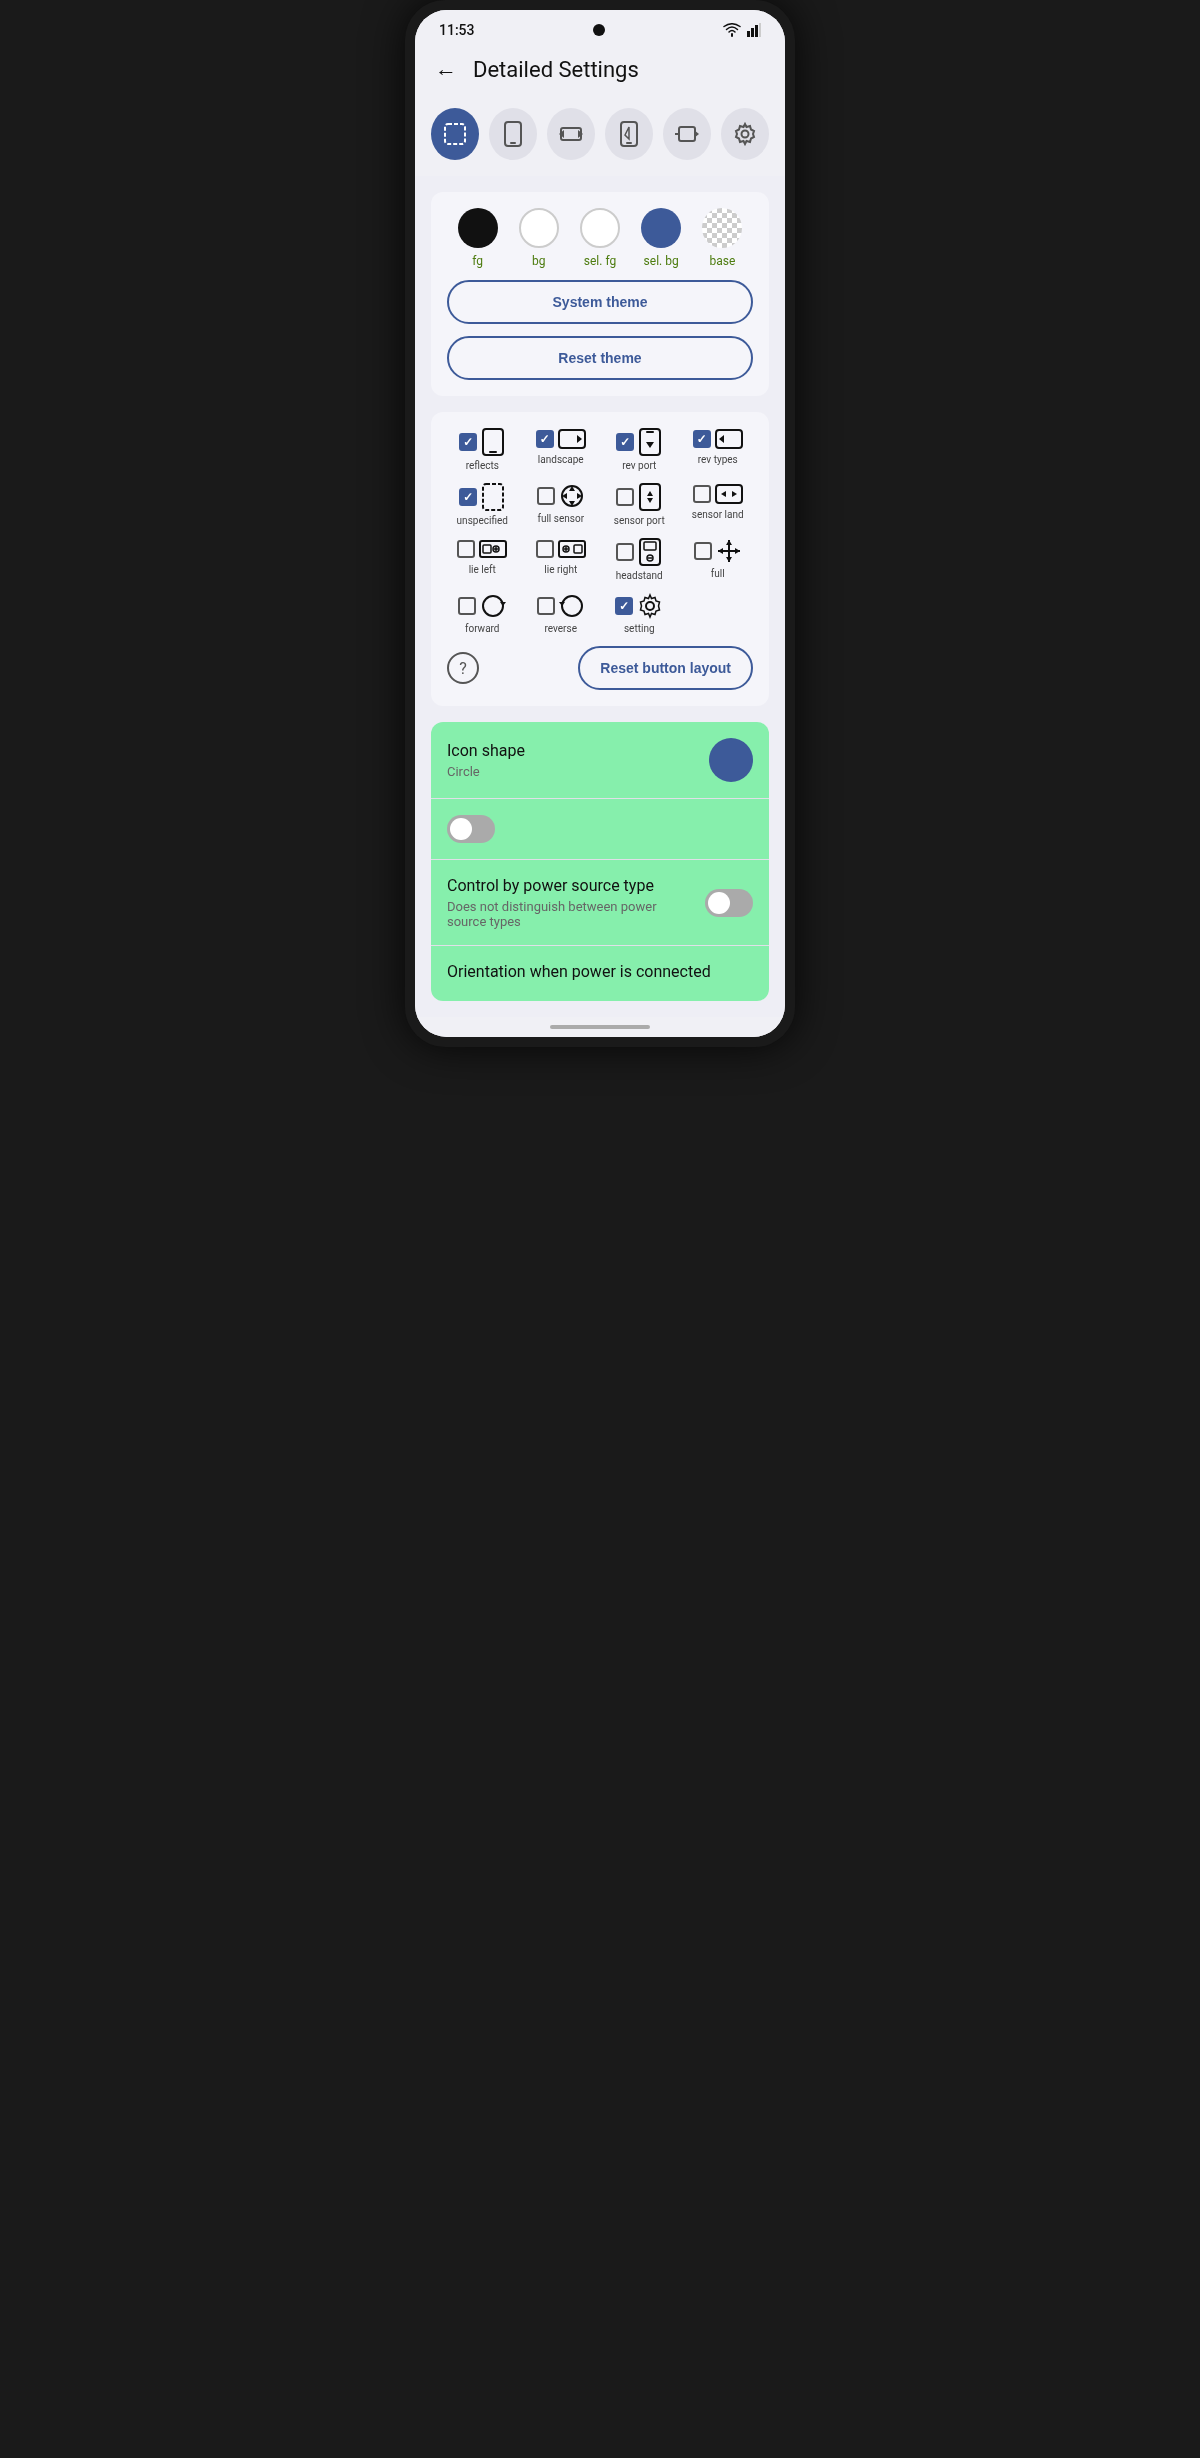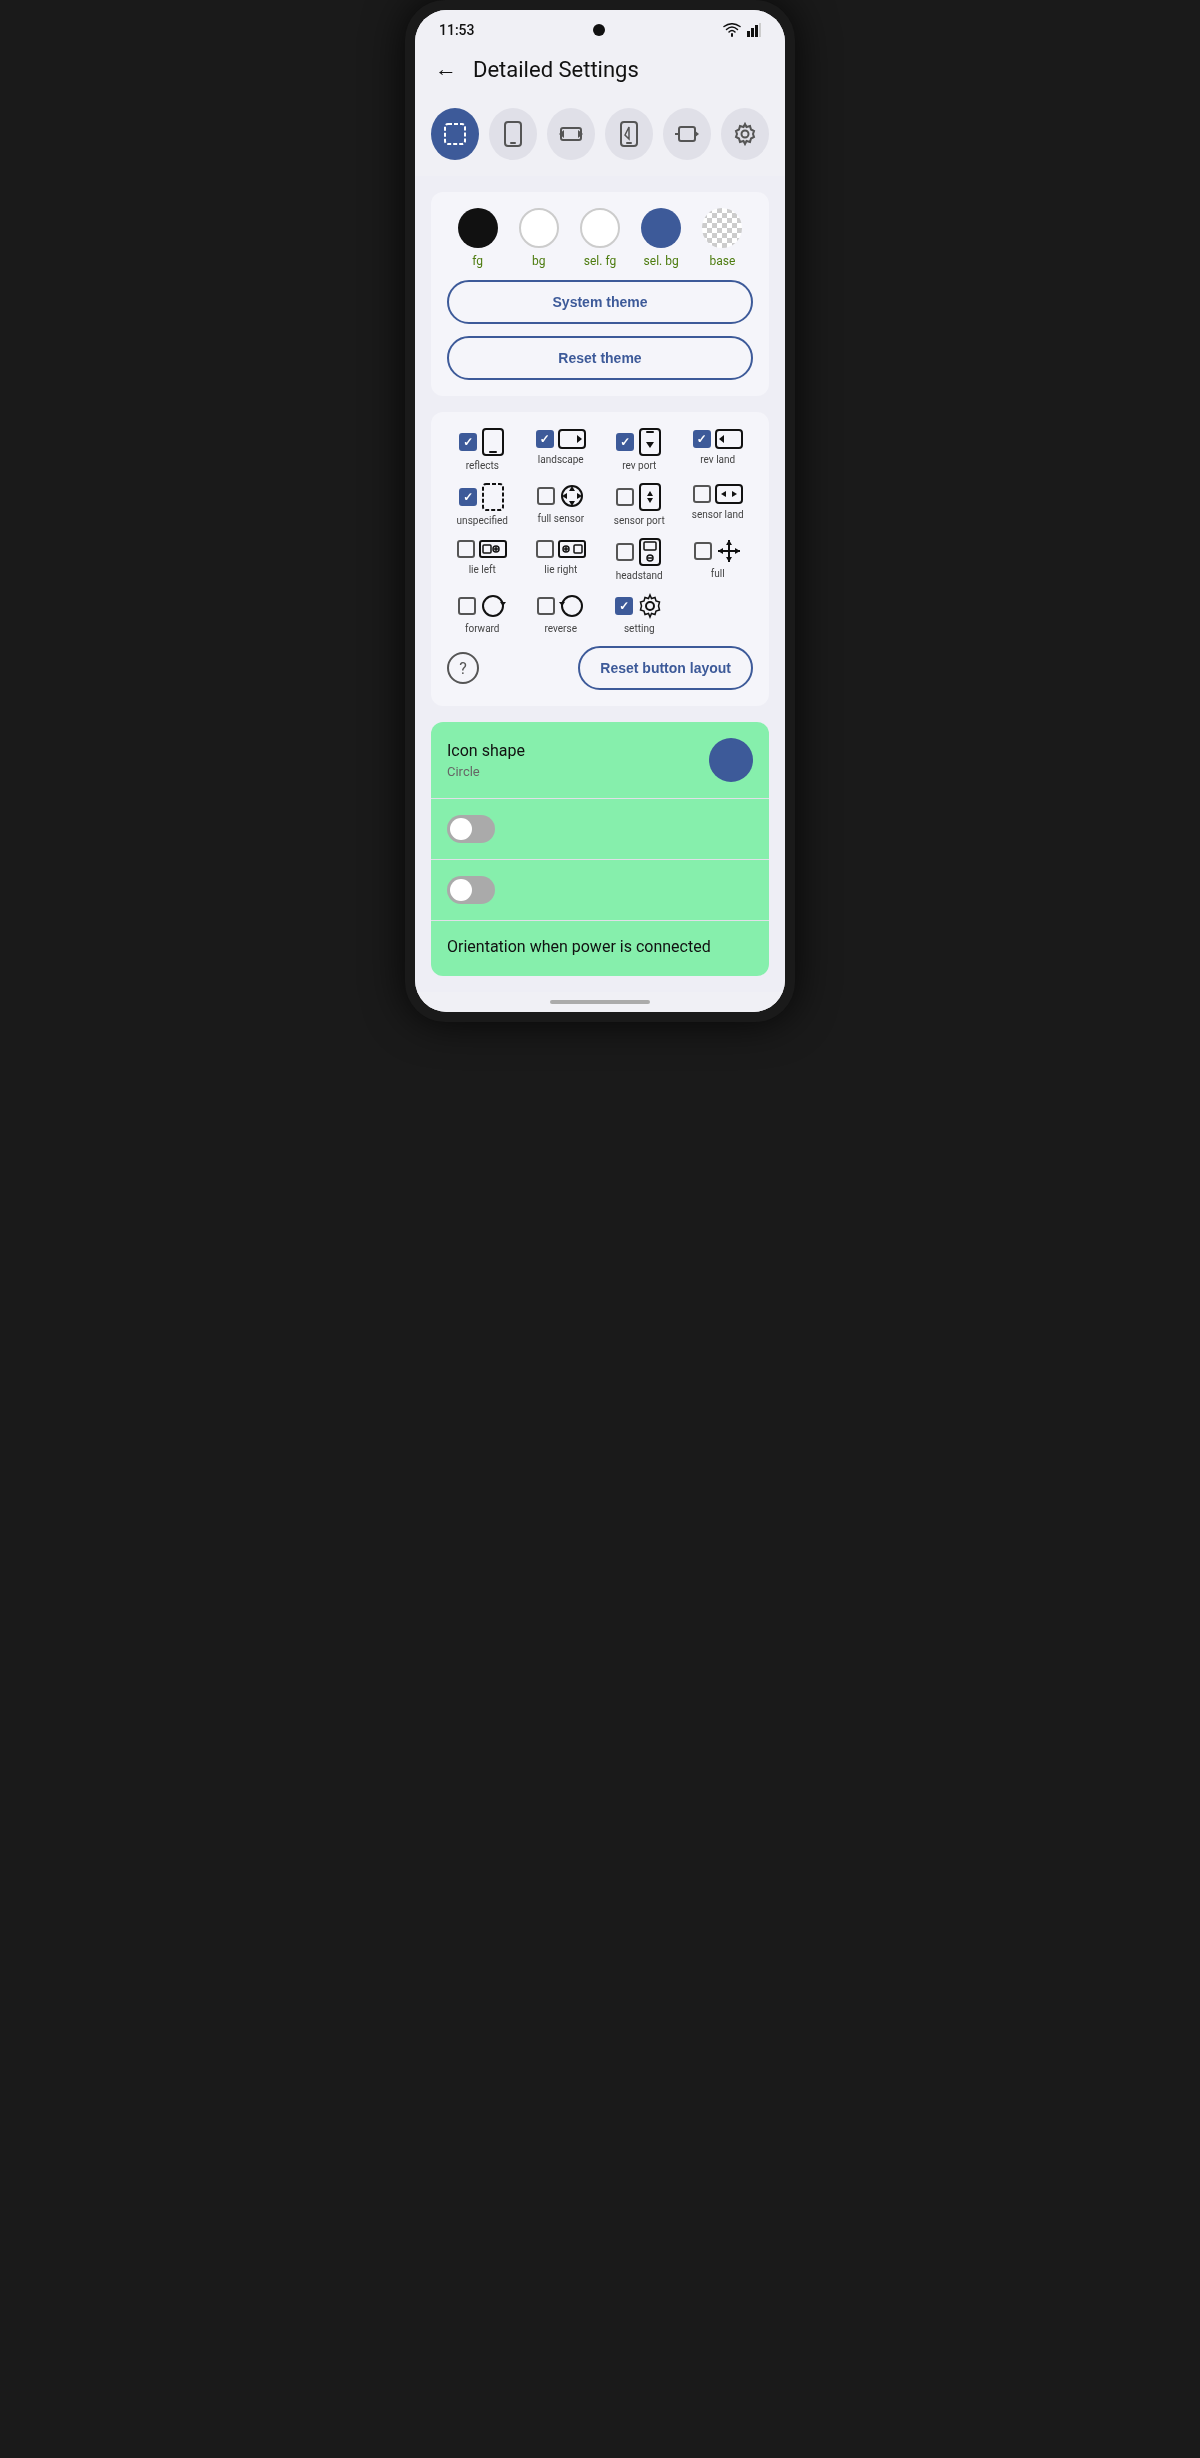--- a/index.html
+++ b/index.html
@@ -516,21 +516,21 @@
           </div>
 
           <div class="orient-item">
             <div class="orient-top">
               <div class="checkbox checked"></div>
               <svg width="28" height="22" viewBox="0 0 28 22">
                 <rect x="1" y="2" width="26" height="18" rx="3" fill="none" stroke="#111" stroke-width="2"></rect>
                 <polygon points="4,11 9,7 9,15" fill="#111"></polygon>
               </svg>
             </div>
-            <span class="orient-label">rev land</span>
+            <span class="orient-label">rev types</span>
           </div>
         </div>
 
         <div class="orientation-grid">
 
           <div class="orient-item">
             <div class="orient-top">
               <div class="checkbox checked"></div>
               <svg width="24" height="28" viewBox="0 0 24 28">
                 <rect x="2" y="1" width="20" height="26" rx="3" fill="none" stroke="#111" stroke-width="2" stroke-dasharray="4 2"></rect>
@@ -691,20 +691,24 @@
             <div class="setting-desc">Circle</div>
           </div>
           <div class="blue-circle"></div>
         </div>
 
         <div class="setting-item">
           <div class="toggle"></div>
         </div>
 
         <div class="setting-item">
+          <div class="setting-text">
+            <div class="setting-title">Control by power source type</div>
+            <div class="setting-desc">Does not distinguish between power source types</div>
+          </div>
           <div class="toggle"></div>
         </div>
 
         <div class="last-section-item">
           <div class="setting-text">
             <div class="setting-title">Orientation when power is connected</div>
           </div>
         </div>
 
       </div>

